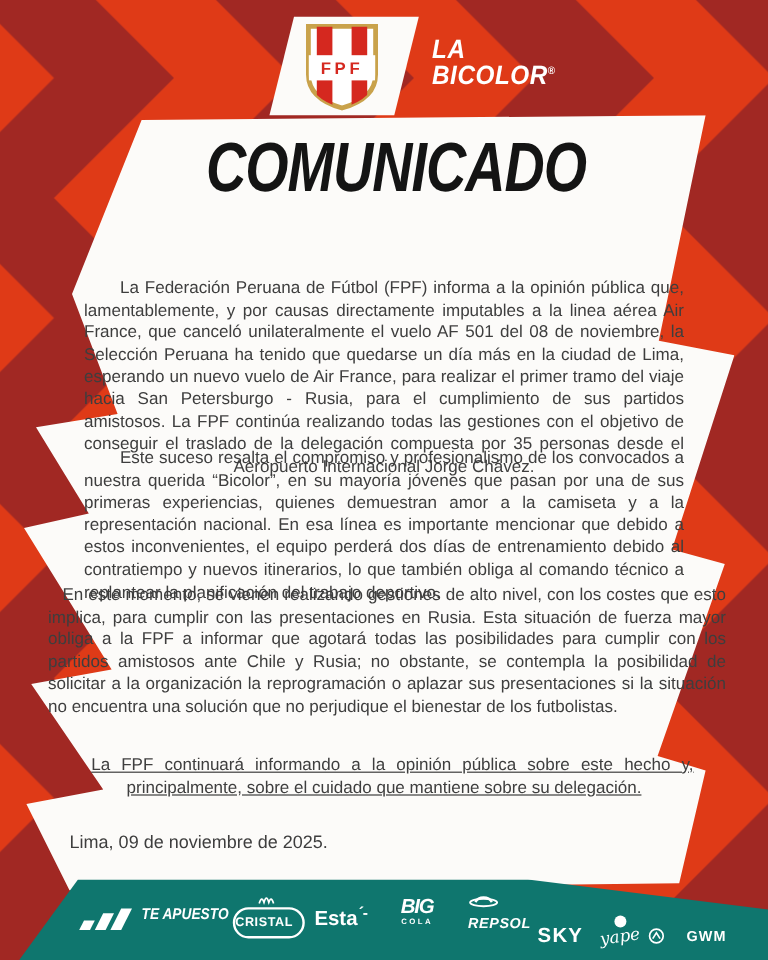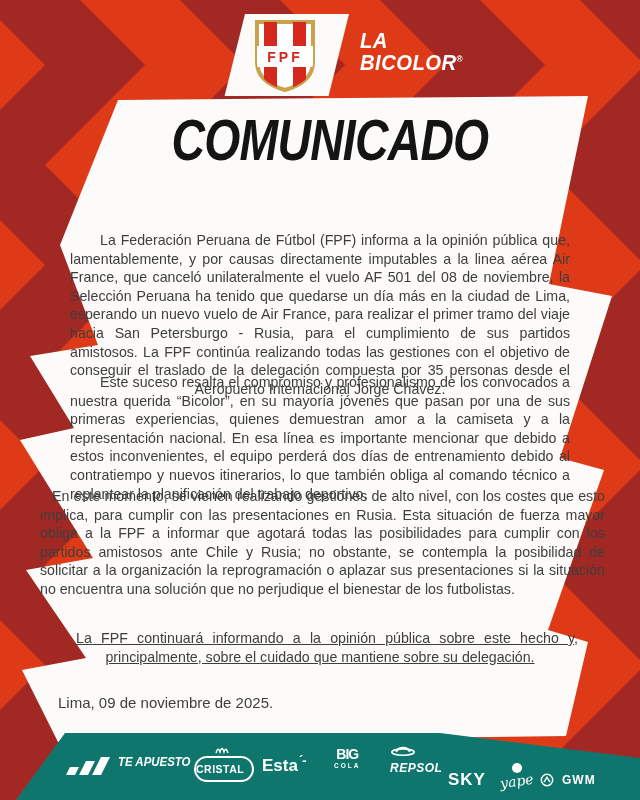--- a/index.html
+++ b/index.html
@@ -65,29 +65,29 @@
   .adidas{left:64px;top:16px;}
   .teapuesto{left:118px;top:24px;font-size:13px;font-weight:bold;font-style:italic;
     transform:scaleX(0.88);transform-origin:left top;letter-spacing:0;}
   .cristal{left:194px;top:26px;width:56px;height:22px;border:2px solid #fff;
     border-radius:13px;text-align:left;line-height:22px;font-size:10.5px;
     font-weight:bold;letter-spacing:0.5px;}
   .cristal-crown{position:absolute;left:214px;top:15px;}
   .claro{left:262px;top:23px;font-size:17px;font-weight:bold;}
   .claro .claro-mark{font-size:13px;font-weight:bold;vertical-align:6px;margin-left:1px;letter-spacing:-1px;}
   .bigcola{left:334px;top:17px;text-align:center;line-height:1;}
-  .bigcola .big{font-size:14px;font-weight:bold;display:block;letter-spacing:-1px;}
+  .bigcola .big{font-size:17px;font-weight:bold;font-style:italic;display:block;letter-spacing:-1px;}
   .bigcola .cola{font-size:6.5px;font-weight:bold;letter-spacing:2px;display:block;margin-top:2px;}
   .repsol{left:390px;top:12px;line-height:1;}
   .repsol .repsol-text{font-size:12px;font-weight:bold;font-style:italic;display:block;margin-top:2px;letter-spacing:0.5px;}
   .sky{left:448px;top:40px;font-size:17px;font-weight:bold;letter-spacing:1px;}
   .yape{left:500px;top:33px;text-align:center;line-height:1;}
   .yape-dot{display:block;margin:0 auto 1px auto;width:10px;height:10px;border-radius:50%;background:#fff;}
   .yape .yape-text{font-family:"DejaVu Serif", serif;font-style:italic;font-size:14px;display:block;transform:rotate(-8deg);}
-  .gwm{left:540px;top:43px;display:flex;align-items:center;gap:8px;}
+  .gwm{left:540px;top:43px;display:flex;align-items:center;gap:18px;}
   .gwm .gwm-text{font-size:12px;font-weight:bold;letter-spacing:1px;}
 </style>
 </head>
 <body>
 
 <div class="layer">
   <svg class="bg-svg" width="640" height="800">
     <defs>
       <pattern id="zz" width="200" height="200" patternUnits="userSpaceOnUse" patternTransform="translate(-55,-35)">
         <rect width="200" height="200" fill="#DF3A17"></rect>

